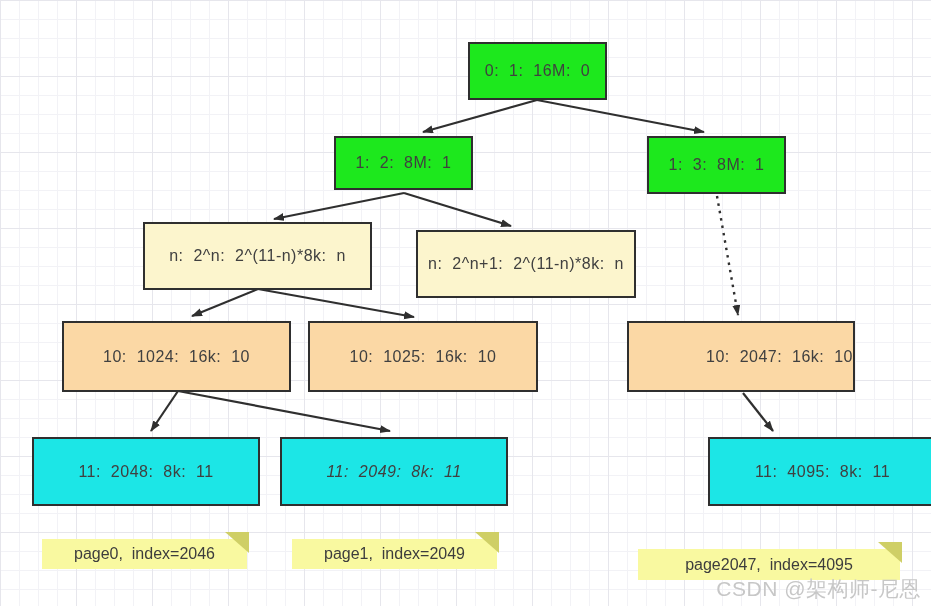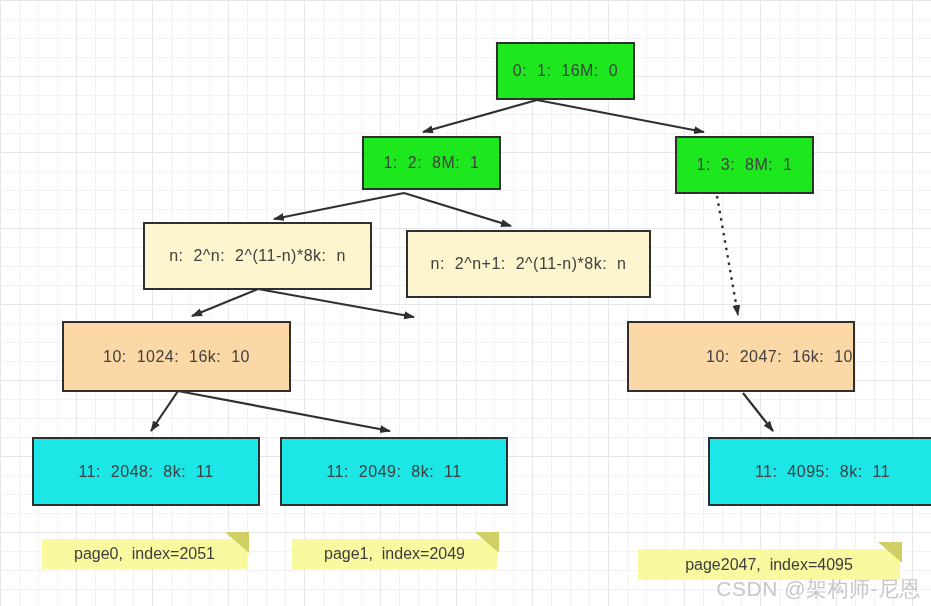--- a/index.html
+++ b/index.html
@@ -16,21 +16,21 @@
       linear-gradient(90deg, #f2f2f6 1px, transparent 1px);
     background-size:76px 76px, 76px 76px, 19px 19px, 19px 19px;
   }
   .edges{position:absolute;left:0;top:0;z-index:1;}
   .node{
     position:absolute;z-index:2;box-sizing:border-box;
     display:flex;align-items:center;justify-content:center;
     border:2.5px solid #2f2f2f;
     font-size:16px;color:#404040;letter-spacing:.5px;white-space:pre;
   }
-  .green{background:#1de81d;margin-left:28px;}
+  .green{background:#1de81d;}
   .cream{background:#fcf5cd;}
   .orange{background:#fbd8a5;}
   .cyan{background:#1ce6e6;}
   .note{
     position:absolute;z-index:2;box-sizing:border-box;
     background:#f9f9a0;
     display:flex;align-items:center;justify-content:center;
     font-size:16px;color:#3d3d3d;white-space:pre;
   }
   .fold{
@@ -77,48 +77,51 @@
   </div>
 
   <div class="node green" style="left:647px;top:136px;width:139px;height:58px;">
     <span>1:  3:  8M:  1</span>
   </div>
 
   <div class="node cream" style="left:143px;top:222px;width:229px;height:68px;">
     <span>n:  2^n:  2^(11-n)*8k:  n</span>
   </div>
 
-  <div class="node cream" style="left:406px;top:230px;width:245px;height:68px;">
+  <div class="node cream" style="left:416px;top:230px;width:220px;height:68px;">
     <span>n:  2^n+1:  2^(11-n)*8k:  n</span>
   </div>
 
   <div class="node orange" style="left:62px;top:321px;width:229px;height:71px;">
     <span>10:  1024:  16k:  10</span>
   </div>
 
+  <div class="node orange" style="left:308px;top:321px;width:230px;height:71px;">
+    <span>10:  1025:  16k:  10</span>
+  </div>
 
   <div class="node orange" style="left:627px;top:321px;width:228px;height:71px;justify-content:flex-end;">
     <span>10:  2047:  16k:  10</span>
   </div>
 
   <div class="node cyan" style="left:32px;top:437px;width:228px;height:69px;">
     <span>11:  2048:  8k:  11</span>
   </div>
 
-  <div class="node cyan" style="left:280px;top:437px;width:228px;height:69px;">
+  <div class="node cyan" style="left:280px;top:437px;width:228px;height:69px;font-style:italic;">
     <span>11:  2049:  8k:  11</span>
   </div>
 
   <div class="node cyan" style="left:664px;top:437px;width:229px;height:69px;margin-left:44px;">
     <span>11:  4095:  8k:  11</span>
   </div>
 
   <div class="note" style="left:42px;top:539px;width:205px;height:30px;">
     <span class="fold"></span>
-    <span>page0,  index=2051</span>
+    <span>page0,  index=2046</span>
   </div>
 
   <div class="note" style="left:292px;top:539px;width:205px;height:30px;">
     <span class="fold"></span>
     <span>page1,  index=2049</span>
   </div>
 
   <div class="note" style="left:638px;top:549px;width:262px;height:31px;">
     <span class="fold"></span>
     <span>page2047,  index=4095</span>

